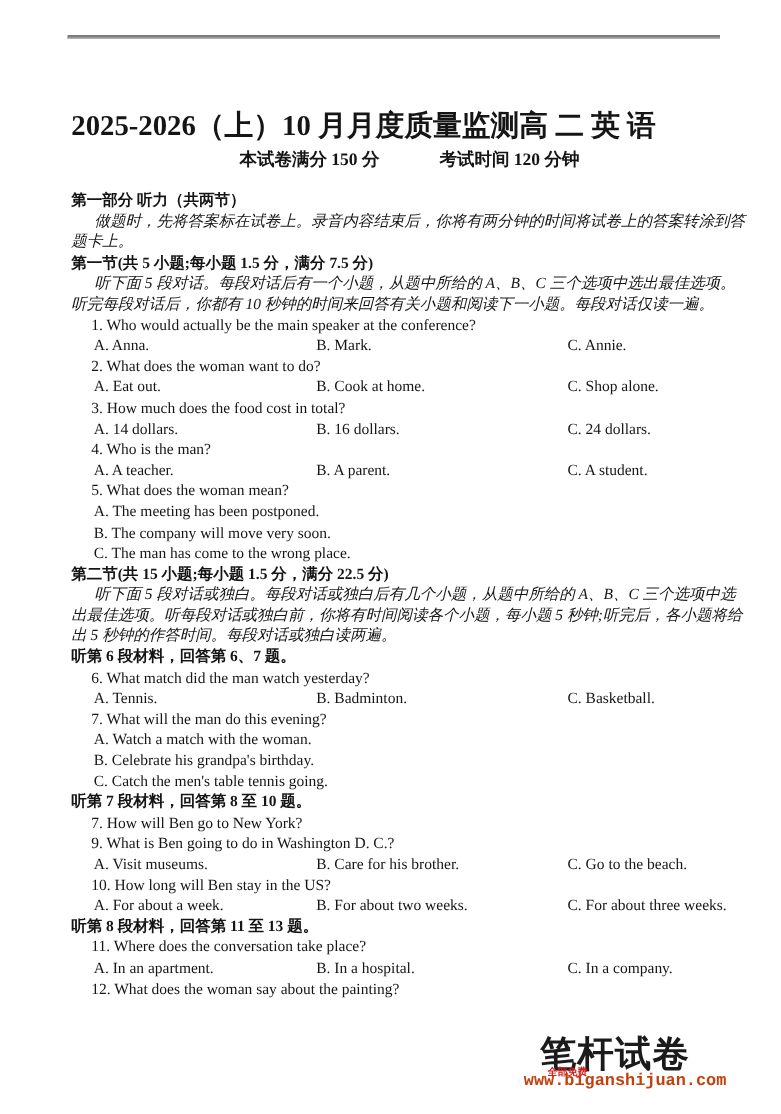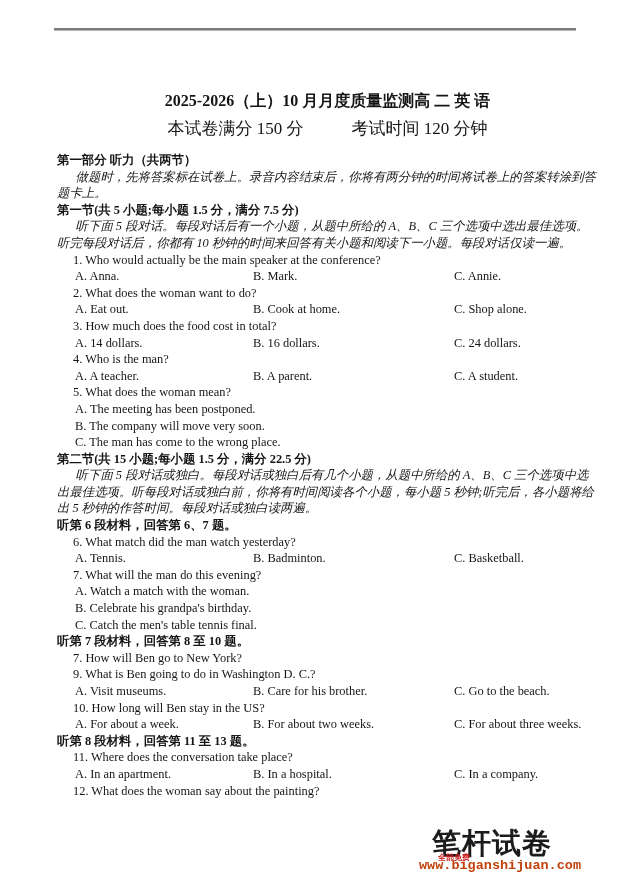--- a/index.html
+++ b/index.html
@@ -6,26 +6,26 @@
   body{
     width:625px;height:891px;background:#ffffff;position:relative;
     font-family:"Liberation Serif", serif;color:#151515;overflow:hidden;
   }
   .top-rule{
     position:absolute;left:54px;top:28px;width:522px;height:2px;
     background:#7d7d7d;border-bottom:1px solid #b5b5b5;
   }
   .doc{position:absolute;left:57px;top:90px;width:541px;}
   .title{
-    margin:0 0 9px 0;text-align:center;font-size:16px;line-height:22px;
+    margin:0 0 9px 0;font-size:23px;line-height:22px;
     font-weight:bold;white-space:nowrap;
   }
   .subtitle{
-    display:flex;justify-content:center;gap:48px;font-weight:normal;
-    font-size:17px;line-height:16px;margin-bottom:15px;
+    display:flex;justify-content:center;gap:48px;font-weight:bold;
+    font-size:14px;line-height:16px;margin-bottom:15px;
   }
   .content{font-size:12.4px;line-height:16.6px;}
   .h-bold{font-weight:bold;}
   .kai{font-style:italic;text-indent:1.5em;}
   .q{text-indent:0;margin-left:16px;}
   .opts-row{display:grid;grid-template-columns:142px 165px auto;padding-left:18px;gap:36px;}
   .opts-stack > div{padding-left:18px;}
   .watermark{position:absolute;left:418px;top:827px;width:185px;}
   .wm-brand{
     font-family:"DejaVu Sans", sans-serif;font-weight:bold;font-size:29px;
@@ -104,21 +104,21 @@
     <div class="opts-row">
       <span>A. Tennis.</span>
       <span>B. Badminton.</span>
       <span>C. Basketball.</span>
     </div>
 
     <div class="q">7. What will the man do this evening?</div>
     <div class="opts-stack">
       <div>A. Watch a match with the woman.</div>
       <div>B. Celebrate his grandpa's birthday.</div>
-      <div>C. Catch the men's table tennis final.</div>
+      <div>C. Catch the men's table tennis going.</div>
     </div>
 
     <div class="h-bold">听第 7 段材料，回答第 8 至 10 题。</div>
 
     <div class="q">7. How will Ben go to New York?</div>
 
     <div class="q">9. What is Ben going to do in Washington D. C.?</div>
     <div class="opts-row">
       <span>A. Visit museums.</span>
       <span>B. Care for his brother.</span>

